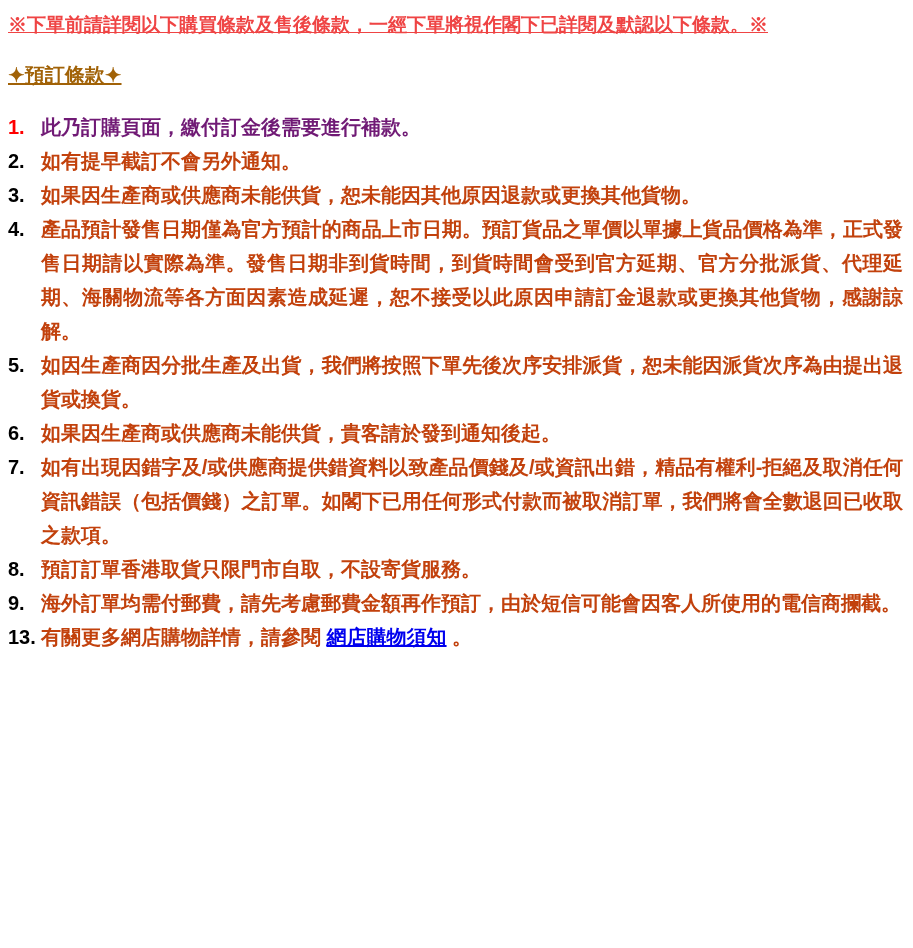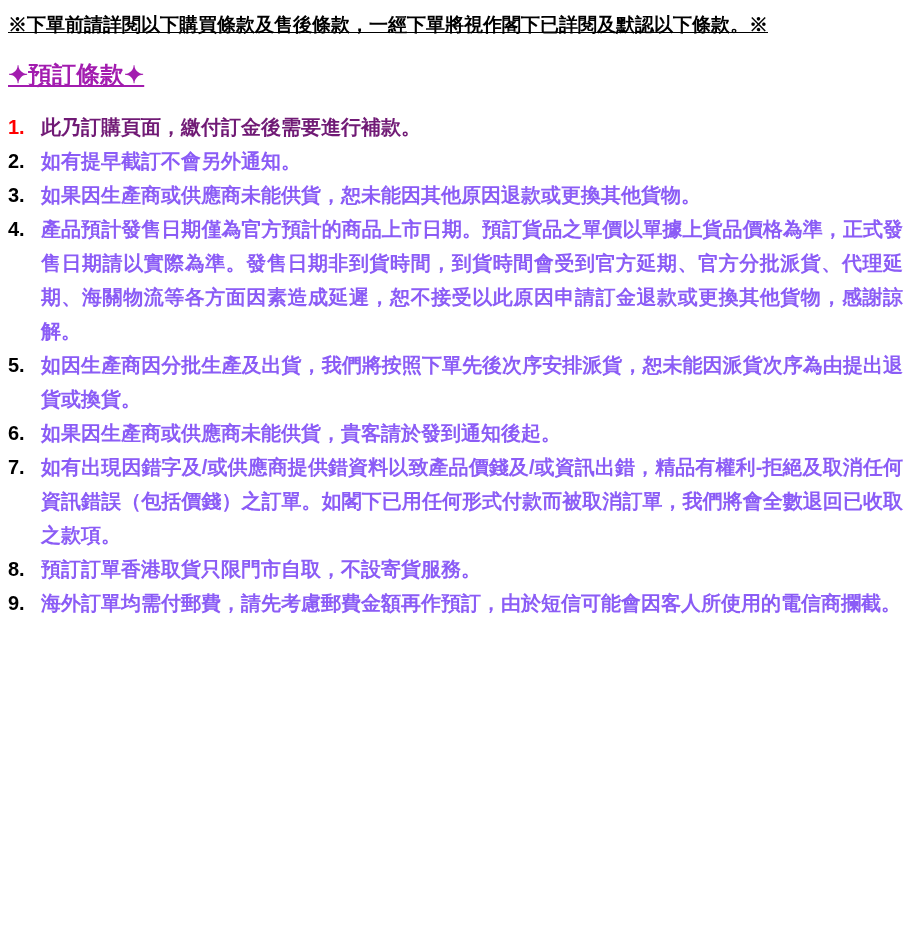--- a/index.html
+++ b/index.html
@@ -13,43 +13,43 @@
     font-family: "Liberation Sans", sans-serif;
     font-weight: 700;
     color: #000000;
   }
   .doc {
     padding: 8px 10px 12px 8px;
     font-size: 20px;
     line-height: 34px;
   }
   .title {
-    color: #000000;
+    color: #ef4444;
     text-decoration: underline;
     font-size: 19px;
     margin: 0 0 16px 0;
   }
   .heading {
-    color: #a21caf;
+    color: #a16207;
     text-decoration: underline;
-    font-size: 24px;
+    font-size: 20px;
     margin: 0 0 18px 0;
   }
   .terms { display: block; }
   .term { display: flex; }
   .num {
     flex: 0 0 33px;
     width: 33px;
   }
   .num.red { color: #ff0000; }
   .text {
     flex: 1;
     text-align: justify;
   }
-  .seg-normal { color: #8b5cf6; }
+  .seg-normal { color: #c2410c; }
   .seg-red { color: #701a75; }
   .seg-red-underline {
     color: #ff0000;
     text-decoration: underline;
   }
   .seg-link {
     color: #0000ee;
     text-decoration: underline;
     cursor: pointer;
   }
@@ -92,14 +92,18 @@
         <span class="text"><span class="seg-normal">如有出現因錯字及/或供應商提供錯資料以致產品價錢及/或資訊出錯，精品有權利-拒絕及取消任何資訊錯誤（包括價錢）之訂單。如閣下已用任何形式付款而被取消訂單，我們將會全數退回已收取之款項。</span></span>
       </div>
       <div class="term">
         <span class="num">8.</span>
         <span class="text"><span class="seg-normal">預訂訂單香港取貨只限門市自取，不設寄貨服務。</span></span>
       </div>
       <div class="term">
         <span class="num">9.</span>
         <span class="text"><span class="seg-normal">海外訂單均需付郵費，請先考慮郵費金額再作預訂，由於短信可能會因客人所使用的電信商攔截。</span></span>
       </div>
+      <div class="term">
+        <span class="num">13.</span>
+        <span class="text"><span class="seg-normal">有關更多網店購物詳情，請參閱 </span><span class="seg-link">網店購物須知</span><span class="seg-normal"> 。</span></span>
+      </div>
     </div>
 </div>
 
 </body></html>

